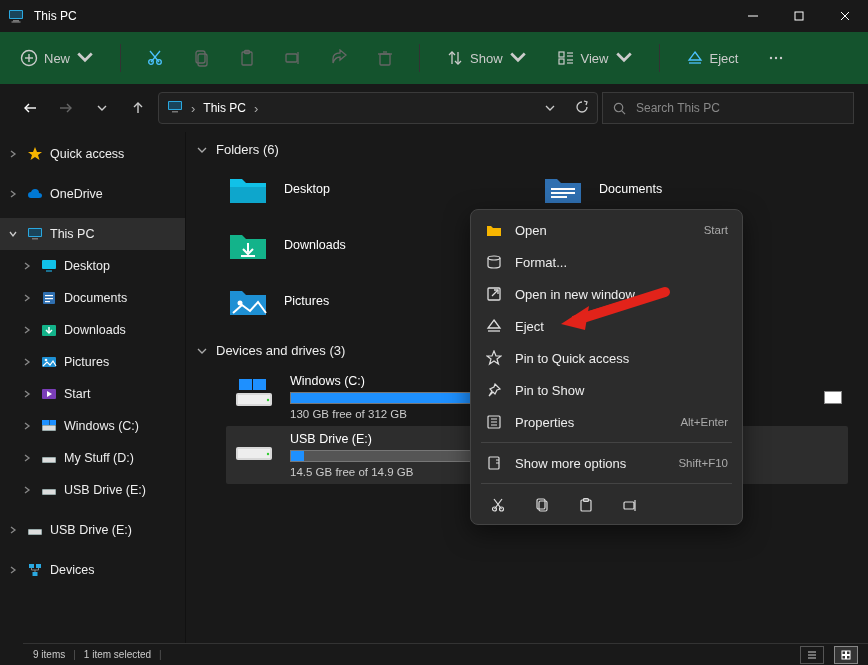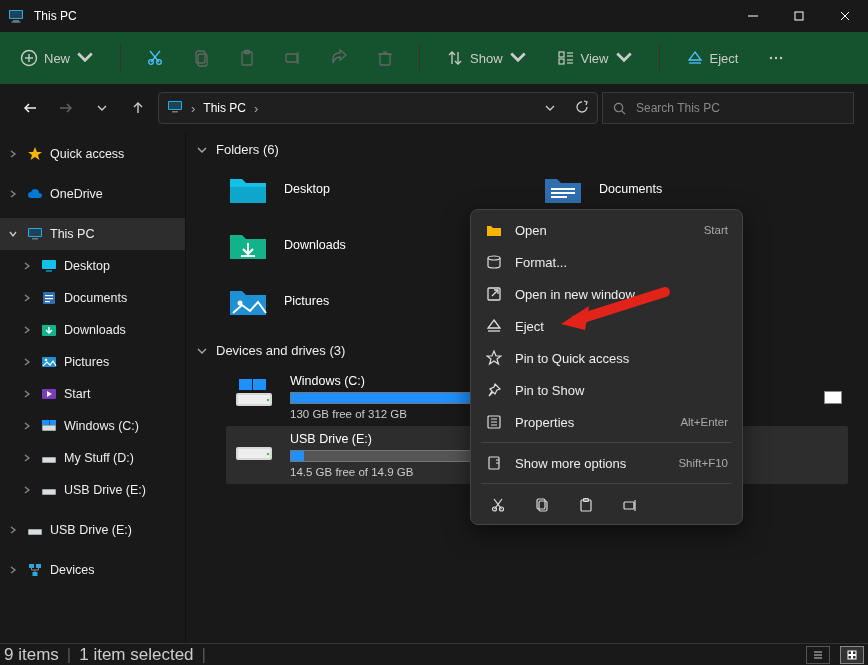--- a/index.html
+++ b/index.html
@@ -69,21 +69,21 @@
   .ctxitem .sc { font-size: 11.5px; color: #aaa; }
   .ctxsep { height: 1px; background: #444; margin: 4px 6px; }
   .ctxbar { display: flex; justify-content: flex-start; gap: 22px; padding: 6px 12px 4px 12px; }
   .ctxbar .ib { width: 22px; height: 22px; display:flex; align-items:center; justify-content:center; color:#ddd; }
   .ctxbar .ib svg { width:16px; height:16px; }
 
   
   .red-arrow { position: absolute; left: 555px; top: 282px; z-index: 60; pointer-events:none; }
 
   
-  .statusbar { height: 22px; border-top: 1px solid #333; display: flex; align-items: center; padding: 0 4px; gap: 8px; font-size: 17px; color: #ccc; background: #191919; }
+  .statusbar { height: 22px; border-top: 1px solid #333; display: flex; align-items: center; padding: 0 10px; gap: 8px; font-size: 10px; color: #ccc; background: #191919; margin-left: 23px; }
   .statusbar .sep { color: #555; }
   .statusbar .sp { flex:1; }
   .statusbar .vbtn { width: 24px; height: 18px; border: 1px solid #555; display:flex; align-items:center; justify-content:center; margin-left:2px; }
   .statusbar .vbtn.active { background:#333; border-color:#888; }
   .statusbar .vbtn svg { width:10px; height:10px; }
 </style>
 </head>
 <body>
 
 <div class="window">

